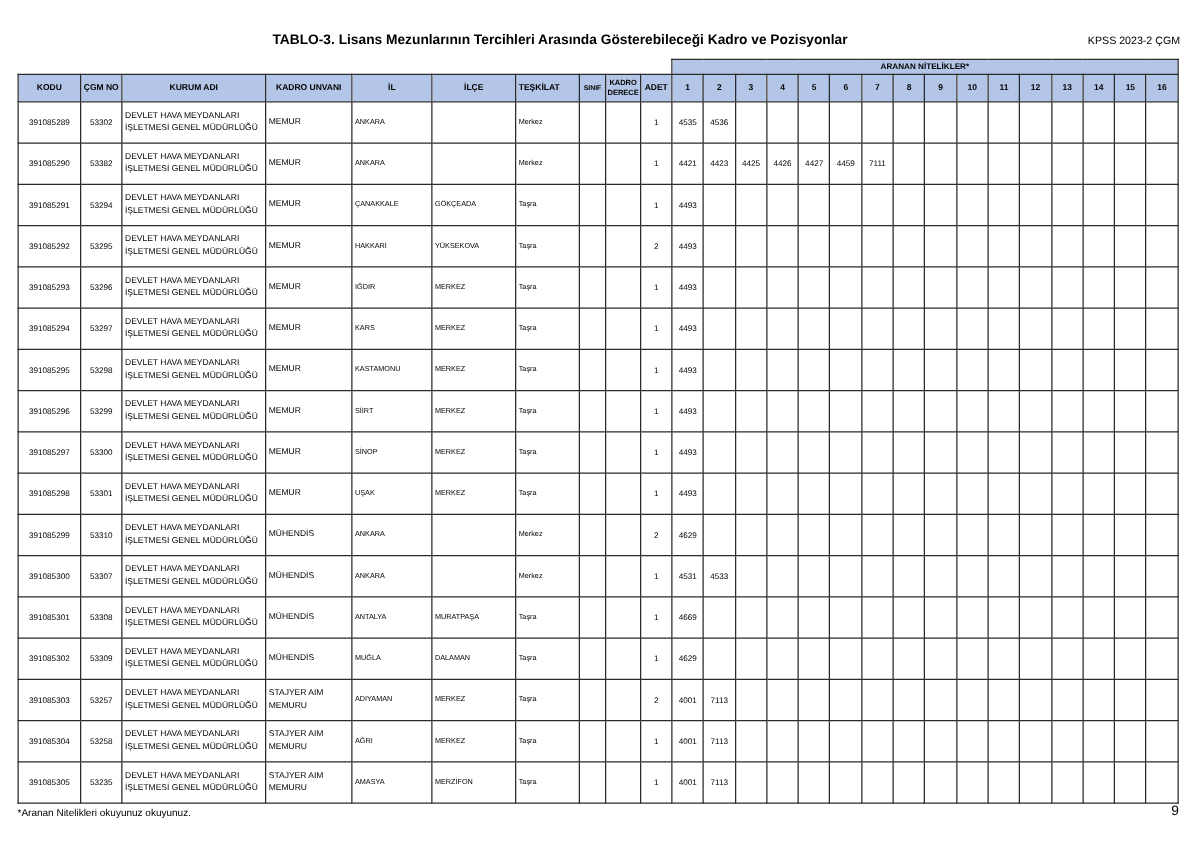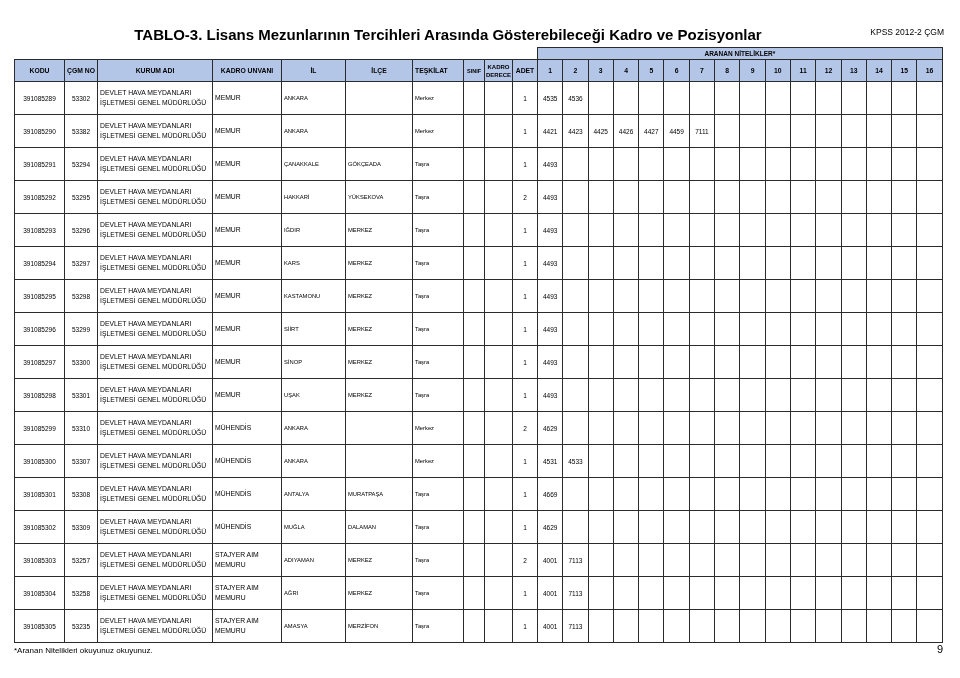--- a/index.html
+++ b/index.html
@@ -1,38 +1,38 @@
 <!DOCTYPE html>
 <html><head>
 <meta charset="utf-8">
 <style>
   html, body { margin: 0; padding: 0; background: #ffffff; }
   body { width: 960px; height: 678px; position: relative; overflow: hidden; font-family: "Liberation Sans", sans-serif; color: #000; }
-  .title { position: absolute; left: 0; width: 896px; top: 26px; text-align: center; font-size: 15px; font-weight: bold; }
+  .title { position: absolute; left: 0; width: 896px; top: 26px; text-align: center; font-size: 11px; font-weight: bold; }
   .kpss { position: absolute; right: 16px; top: 27px; font-size: 8.5px; }
   table { position: absolute; left: 14px; top: 47px; border-collapse: collapse; table-layout: fixed; }
   td, th { border: 1px solid #2b2b2b; padding: 0; font-size: 6.5px; overflow: hidden; }
   th { background: #b4c6e7; font-weight: bold; text-align: center; font-size: 6.8px; }
   th.band { height: 11px; font-size: 6.5px; }
   th.blank { border: none; background: transparent; }
   tr.hdr th { height: 21px; }
   tr.row td { height: 32px; }
   td.c { text-align: center; }
   td.kurum { font-size: 6.8px; line-height: 10px; padding-left: 2px; }
   td.unvan { font-size: 6.8px; line-height: 10px; padding-left: 2px; }
   td.small { font-size: 5.8px; padding-left: 2px; }
   .two { line-height: 8px; font-size: 6px; }
   .footnote { position: absolute; left: 14px; top: 646px; font-size: 8px; }
   .pagenum { position: absolute; left: 937px; top: 643px; font-size: 11px; }
 </style>
 </head>
 <body>
 
 <div class="title">TABLO-3. Lisans Mezunlarının Tercihleri Arasında Gösterebileceği Kadro ve Pozisyonlar</div>
-<div class="kpss">KPSS 2012-2 ÇGM</div>
+<div class="kpss">KPSS 2023-2 ÇGM</div>
 
 <table>
   <colgroup>
     <col style="width:50px">
       <col style="width:33px">
       <col style="width:115px">
       <col style="width:69px">
     <col style="width:64px">
       <col style="width:67px">
       <col style="width:51px">

